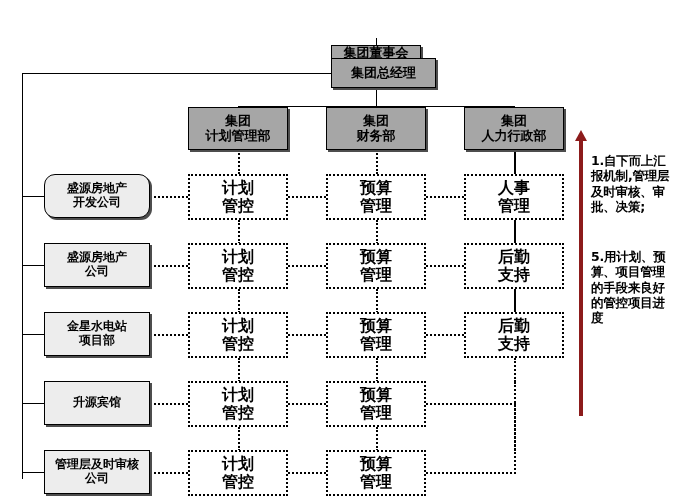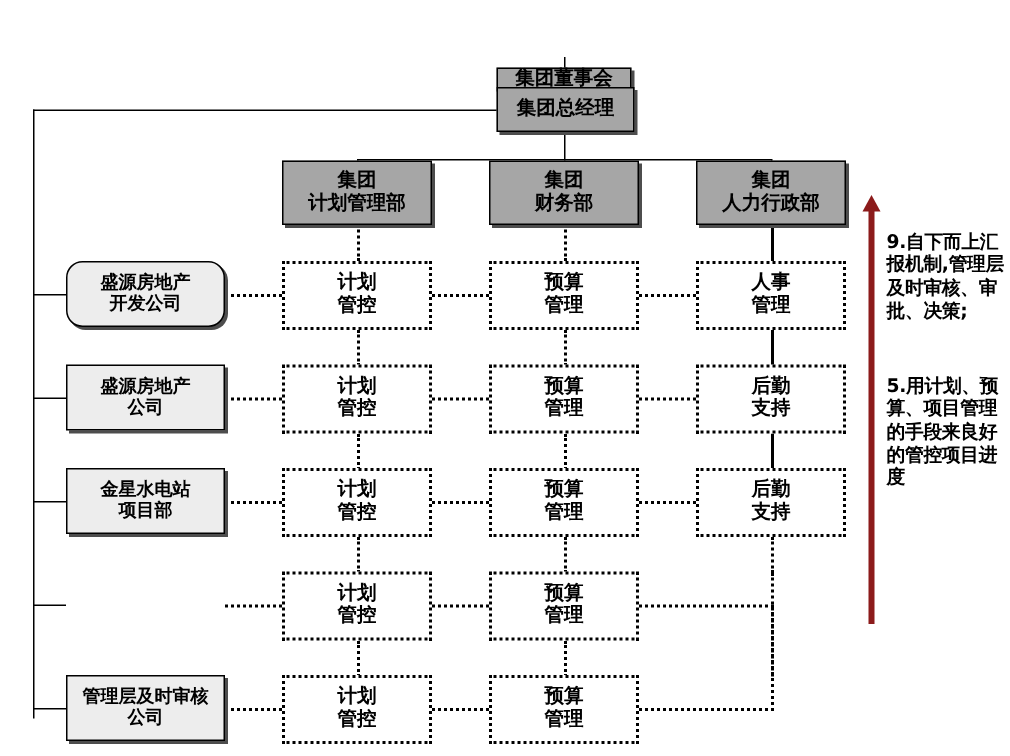--- a/index.html
+++ b/index.html
@@ -46,21 +46,21 @@
     background: #ededed;
     border: 1px solid #000000;
     box-shadow: 2px 2px 0 0 #4d4d4d;
     font-size: 12px;
   }
 
   
   .box.dotted {
     background: #ffffff;
     border: 2px dotted #000000;
-    font-size: 13px;
+    font-size: 16px;
   }
 
   
   .conn {
     position: absolute;
     z-index: 1;
   }
   .conn.h-solid {
     border-top: 1px solid #000000;
     height: 0;
@@ -177,21 +177,21 @@
   <div class="conn h-dot" style="left:426px; top:403px; width:90px;"></div>
 
   <div class="conn h-dot" style="left:288px; top:472px; width:38px;"></div>
   <div class="conn h-dot" style="left:426px; top:472px; width:90px;"></div>
   <div class="conn v-dot" style="left:514px; top:403px; height:71px;"></div>
 
   <div class="box solid" style="left:331px; top:8px; width:90px; height:16px;margin-top:37px;">
     <span>集团董事会</span>
   </div>
 
-  <div class="box solid" style="left:331px; top:58px; width:92px; height:30px;">
+  <div class="box solid" style="left:331px; top:58px; width:105px; height:30px;">
     <span>集团总经理</span>
   </div>
 
   <div class="box solid" style="left:188px; top:107px; width:100px; height:43px;">
     <span>集团
 计划管理部</span>
   </div>
 
   <div class="box solid" style="left:326px; top:107px; width:100px; height:43px;">
     <span>集团
@@ -211,20 +211,23 @@
   <div class="box light" style="left:44px; top:243px; width:106px; height:44px;">
     <span>盛源房地产
 公司</span>
   </div>
 
   <div class="box light" style="left:44px; top:312px; width:106px; height:44px;">
     <span>金星水电站
 项目部</span>
   </div>
 
+  <div class="box light" style="left:44px; top:381px; width:106px; height:44px;">
+    <span>升源宾馆</span>
+  </div>
 
   <div class="box light" style="left:44px; top:450px; width:106px; height:44px;">
     <span>管理层及时审核
 公司</span>
   </div>
 
   <div class="box dotted" style="left:188px; top:174px; width:100px; height:46px;">
     <span>计划
 管控</span>
   </div>
@@ -278,20 +281,20 @@
     <span>后勤
 支持</span>
   </div>
 
   <div class="up-arrow" style="left:575px; top:130px; width:12px; height:286px;">
     <div class="head"></div>
     <div class="shaft"></div>
   </div>
 
   <div class="note" style="left:591px; top:153px; width:80px;">
-    <span>9.自下而上汇报机制,管理层及时审核、审批、决策;</span>
+    <span>1.自下而上汇报机制,管理层及时审核、审批、决策;</span>
   </div>
 
   <div class="note" style="left:591px; top:249px; width:80px;">
     <span>5.用计划、预算、项目管理的手段来良好的管控项目进度</span>
   </div>
 
 </div>
 
 </body></html>

